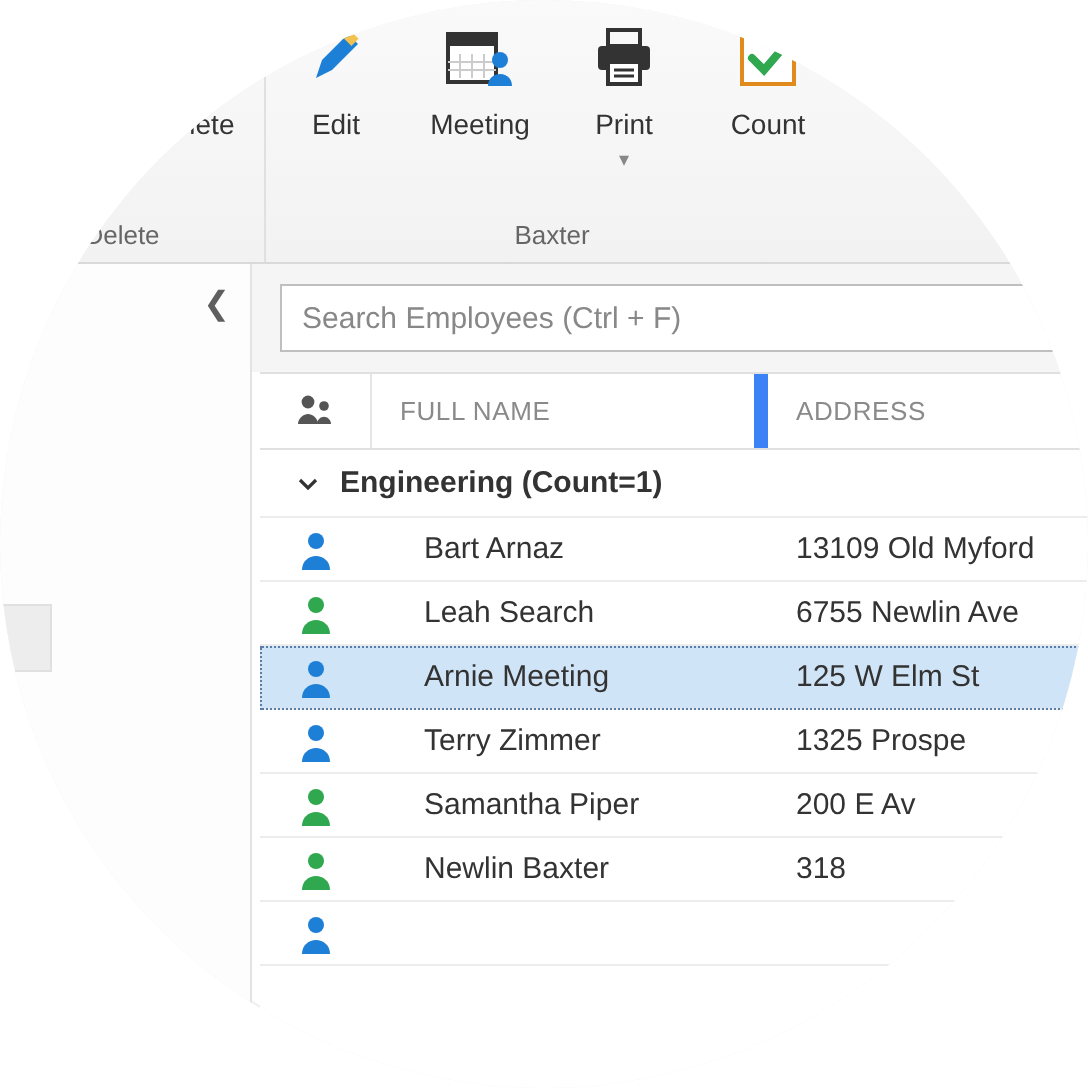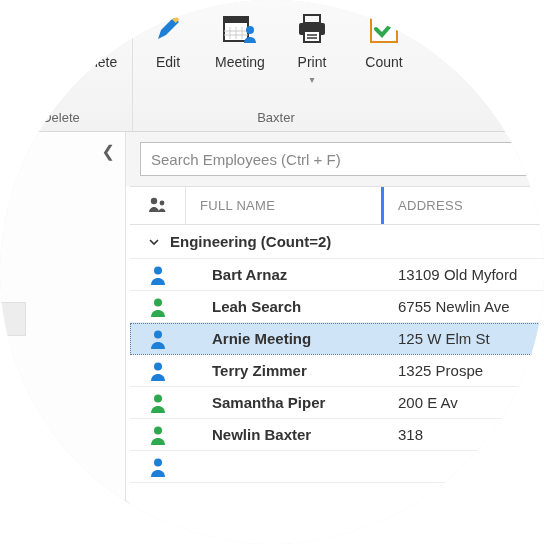--- a/index.html
+++ b/index.html
@@ -25,28 +25,28 @@
 
 
 .content { flex:1; display:flex; flex-direction:column; }
 .searchwrap { background:#f5f5f5; padding:10px 10px 10px 14px; }
 .search { height:34px; border:1px solid #bfbfbf; background:#fff; width:100%; padding:0 10px; font-size:15px; color:#333; }
 .search::placeholder { color:#888; }
 
 .gridhost { flex:1; background:#fff; border-top:1px solid #e0e0e0; margin-left:4px; }
 .colhead { display:flex; align-items:center; height:38px; border-bottom:1px solid #e0e0e0; font-size:13px; color:#8a8a8a; letter-spacing:0.3px; }
 .ch-icon { width:56px; display:flex; align-items:center; justify-content:center; border-right:1px solid #e5e5e5; height:100%; }
-.ch-name { width:198px; padding-left:14px; border-right:3px solid #3b82f6; height:100%; display:flex; align-items:center; }
+.ch-name { width:198px; padding-left:14px; border-right:7px solid #3b82f6; height:100%; display:flex; align-items:center; }
 .ch-addr { flex:1; padding-left:14px; height:100%; display:flex; align-items:center; }
 
 .grprow { display:flex; align-items:center; height:34px; border-bottom:1px solid #ececec; font-size:15px; font-weight:600; color:#333; padding-left:18px; gap:10px; cursor:pointer; }
 .row { display:flex; align-items:center; height:32px; border-bottom:1px solid #ececec; font-size:15px; color:#333; }
 .row.sel { background:#cfe4f7; outline:1px dotted #5b7ea8; outline-offset:-1px; }
 .rc-icon { width:56px; display:flex; align-items:center; justify-content:center; }
-.rc-name { width:198px; padding-left:26px;font-weight:bold; }
+.rc-name { width:198px; padding-left:26px; }
 .rc-addr { flex:1; padding-left:14px; white-space:nowrap; overflow:hidden; }
 
 svg { display:block; }
 .caret { font-size:10px; color:#888; margin-top:-2px; }
 </style>
 </head>
 <body>
 
 <div class="circle-mask">
 <div class="stage">
@@ -142,21 +142,21 @@
                   <path d="M11.5 16c0-2.2 2-3.6 3.5-3.6s3.5 1.4 3.5 3.6z" fill="#555"></path>
                 </svg>
           </div>
           <div class="ch-name">FULL NAME</div>
           <div class="ch-addr">ADDRESS</div>
         </div>
         <div class="grprow">
           <svg width="12" height="12" viewBox="0 0 12 12">
                 <path d="M2 4l4 4 4-4" stroke="#333" stroke-width="1.6" fill="none"></path>
               </svg>
-          <span>Engineering (Count=2)</span>
+          <span>Engineering (Count=1)</span>
         </div>
         <div id="rows">
               <div class="row">
                 <div class="rc-icon">
                   <svg width="18" height="20" viewBox="0 0 18 20">
                     <circle cx="9" cy="5.5" r="4" fill="#1e7fd6"></circle>
                     <path d="M2 20c0-4.5 3.5-7 7-7s7 2.5 7 7z" fill="#1e7fd6"></path>
                   </svg>
                 </div>
                 <div class="rc-name">Bart Arnaz</div>

